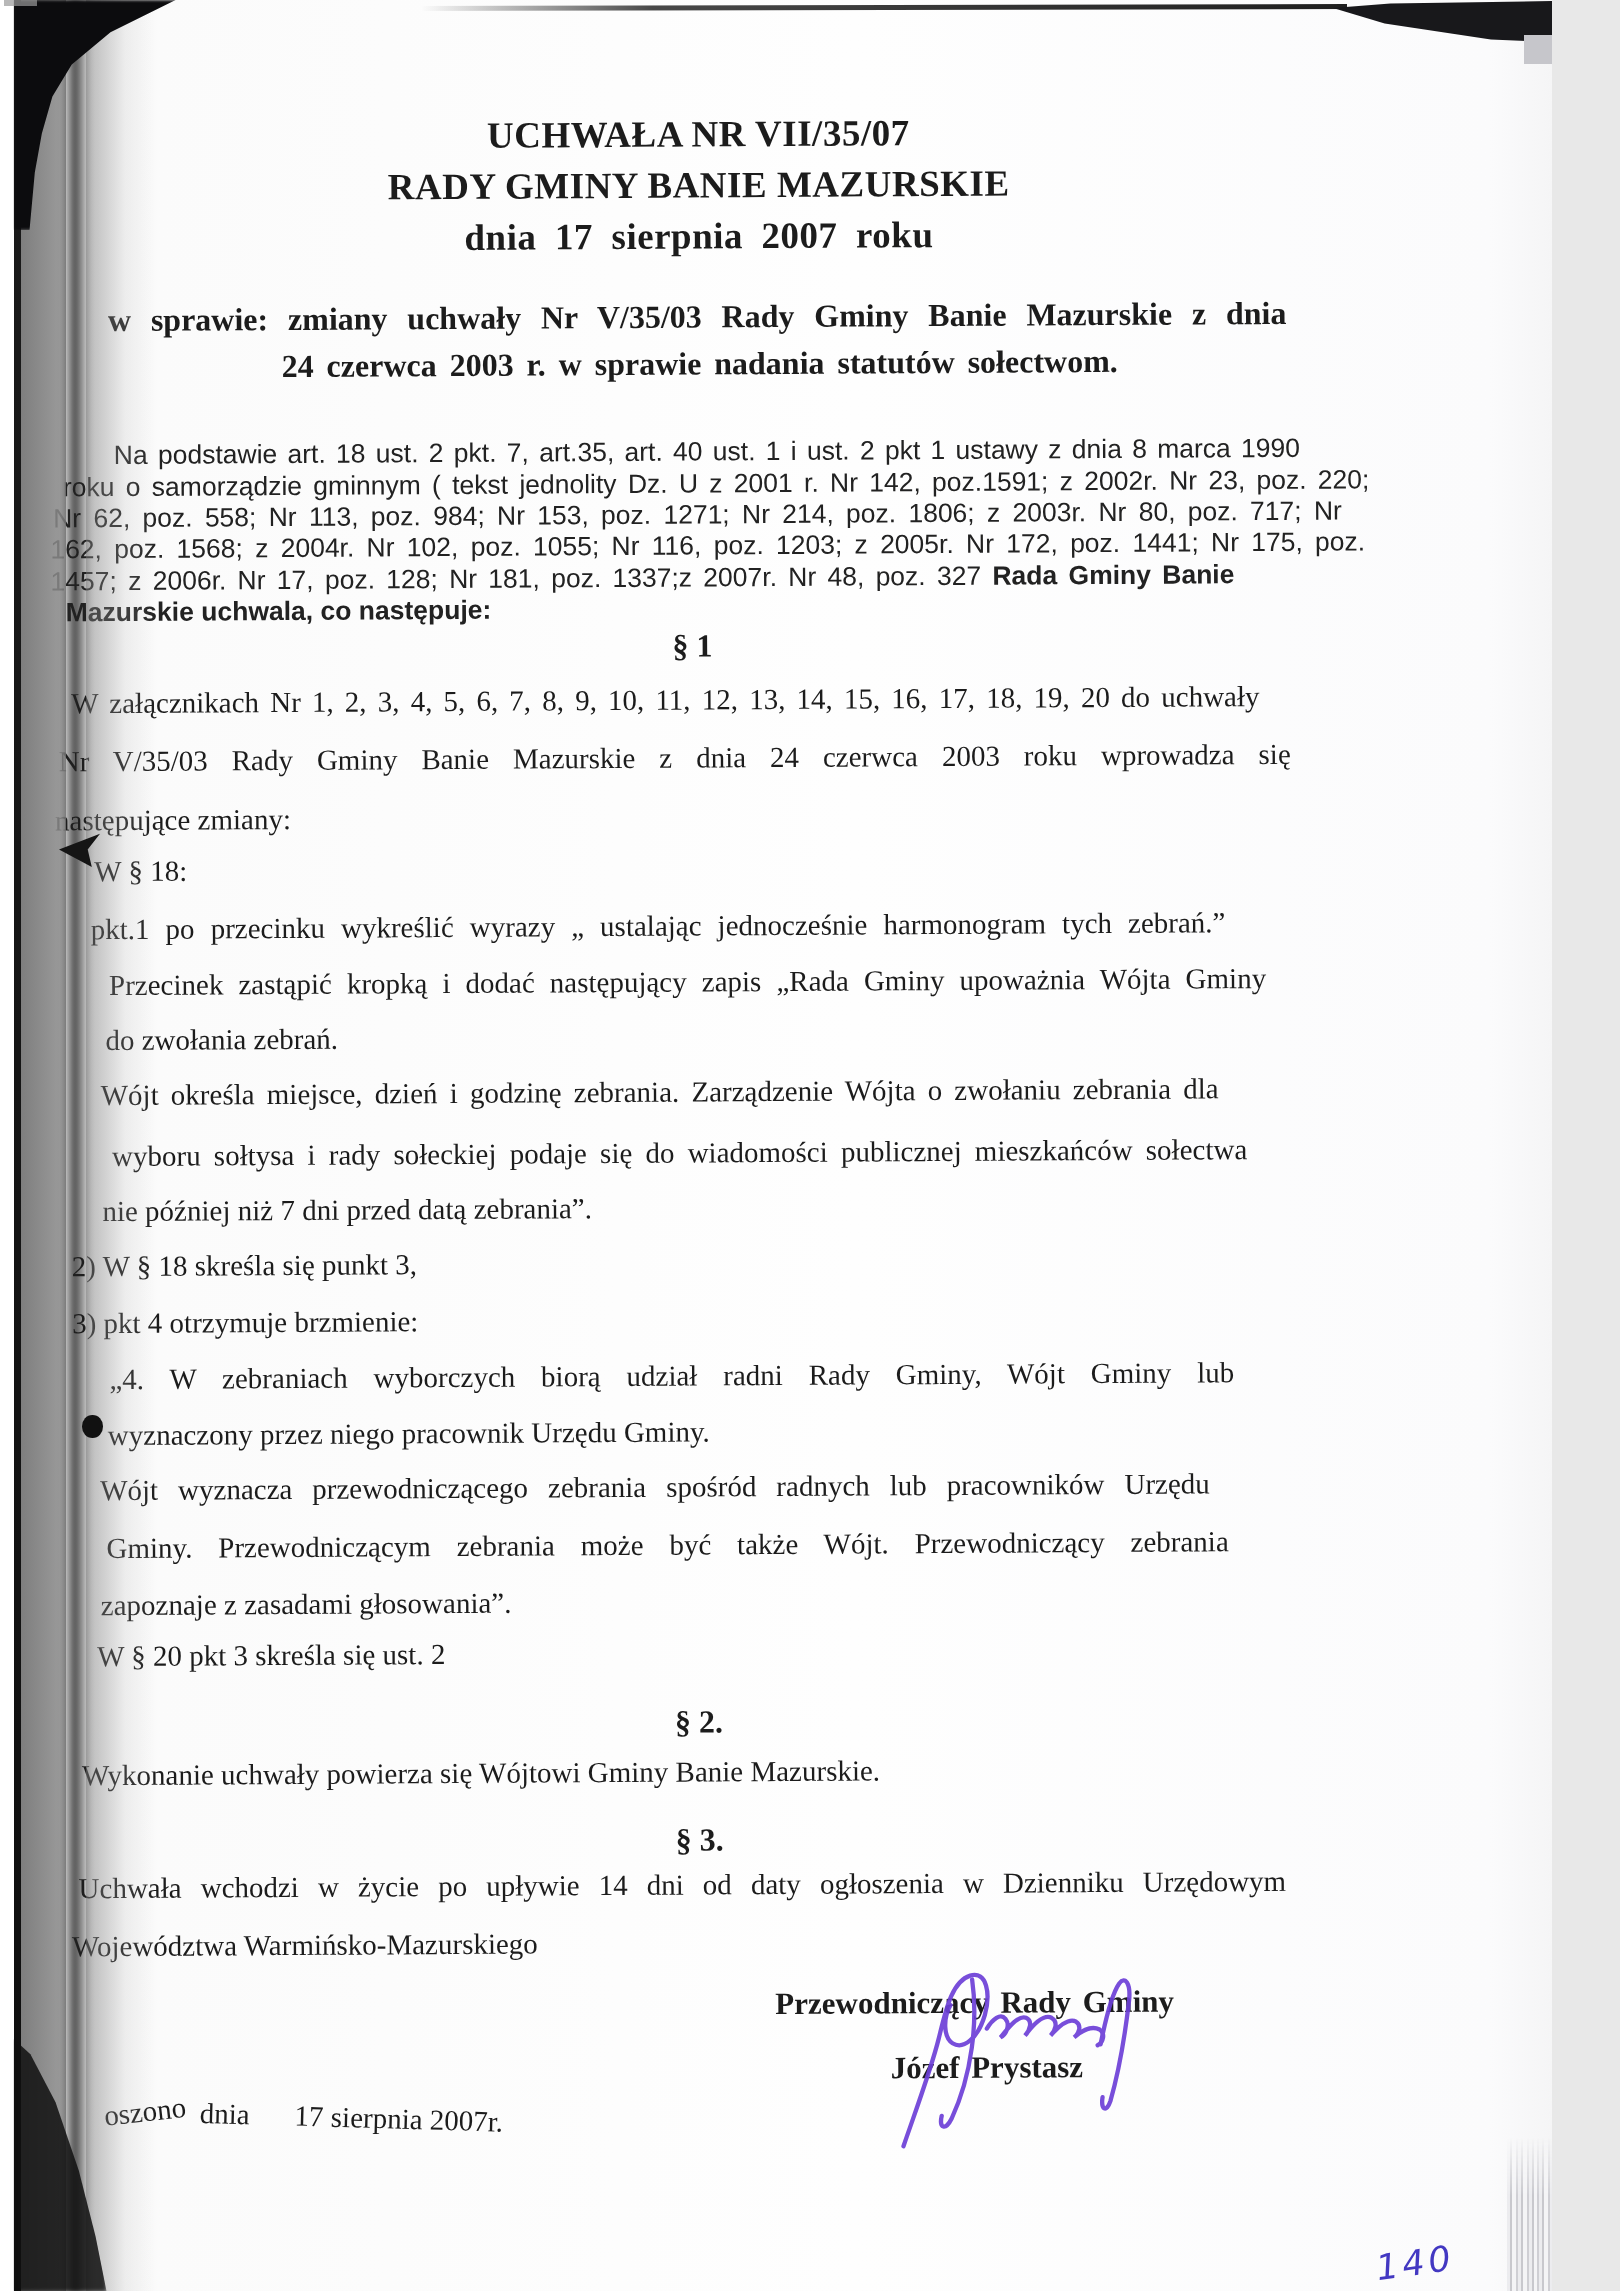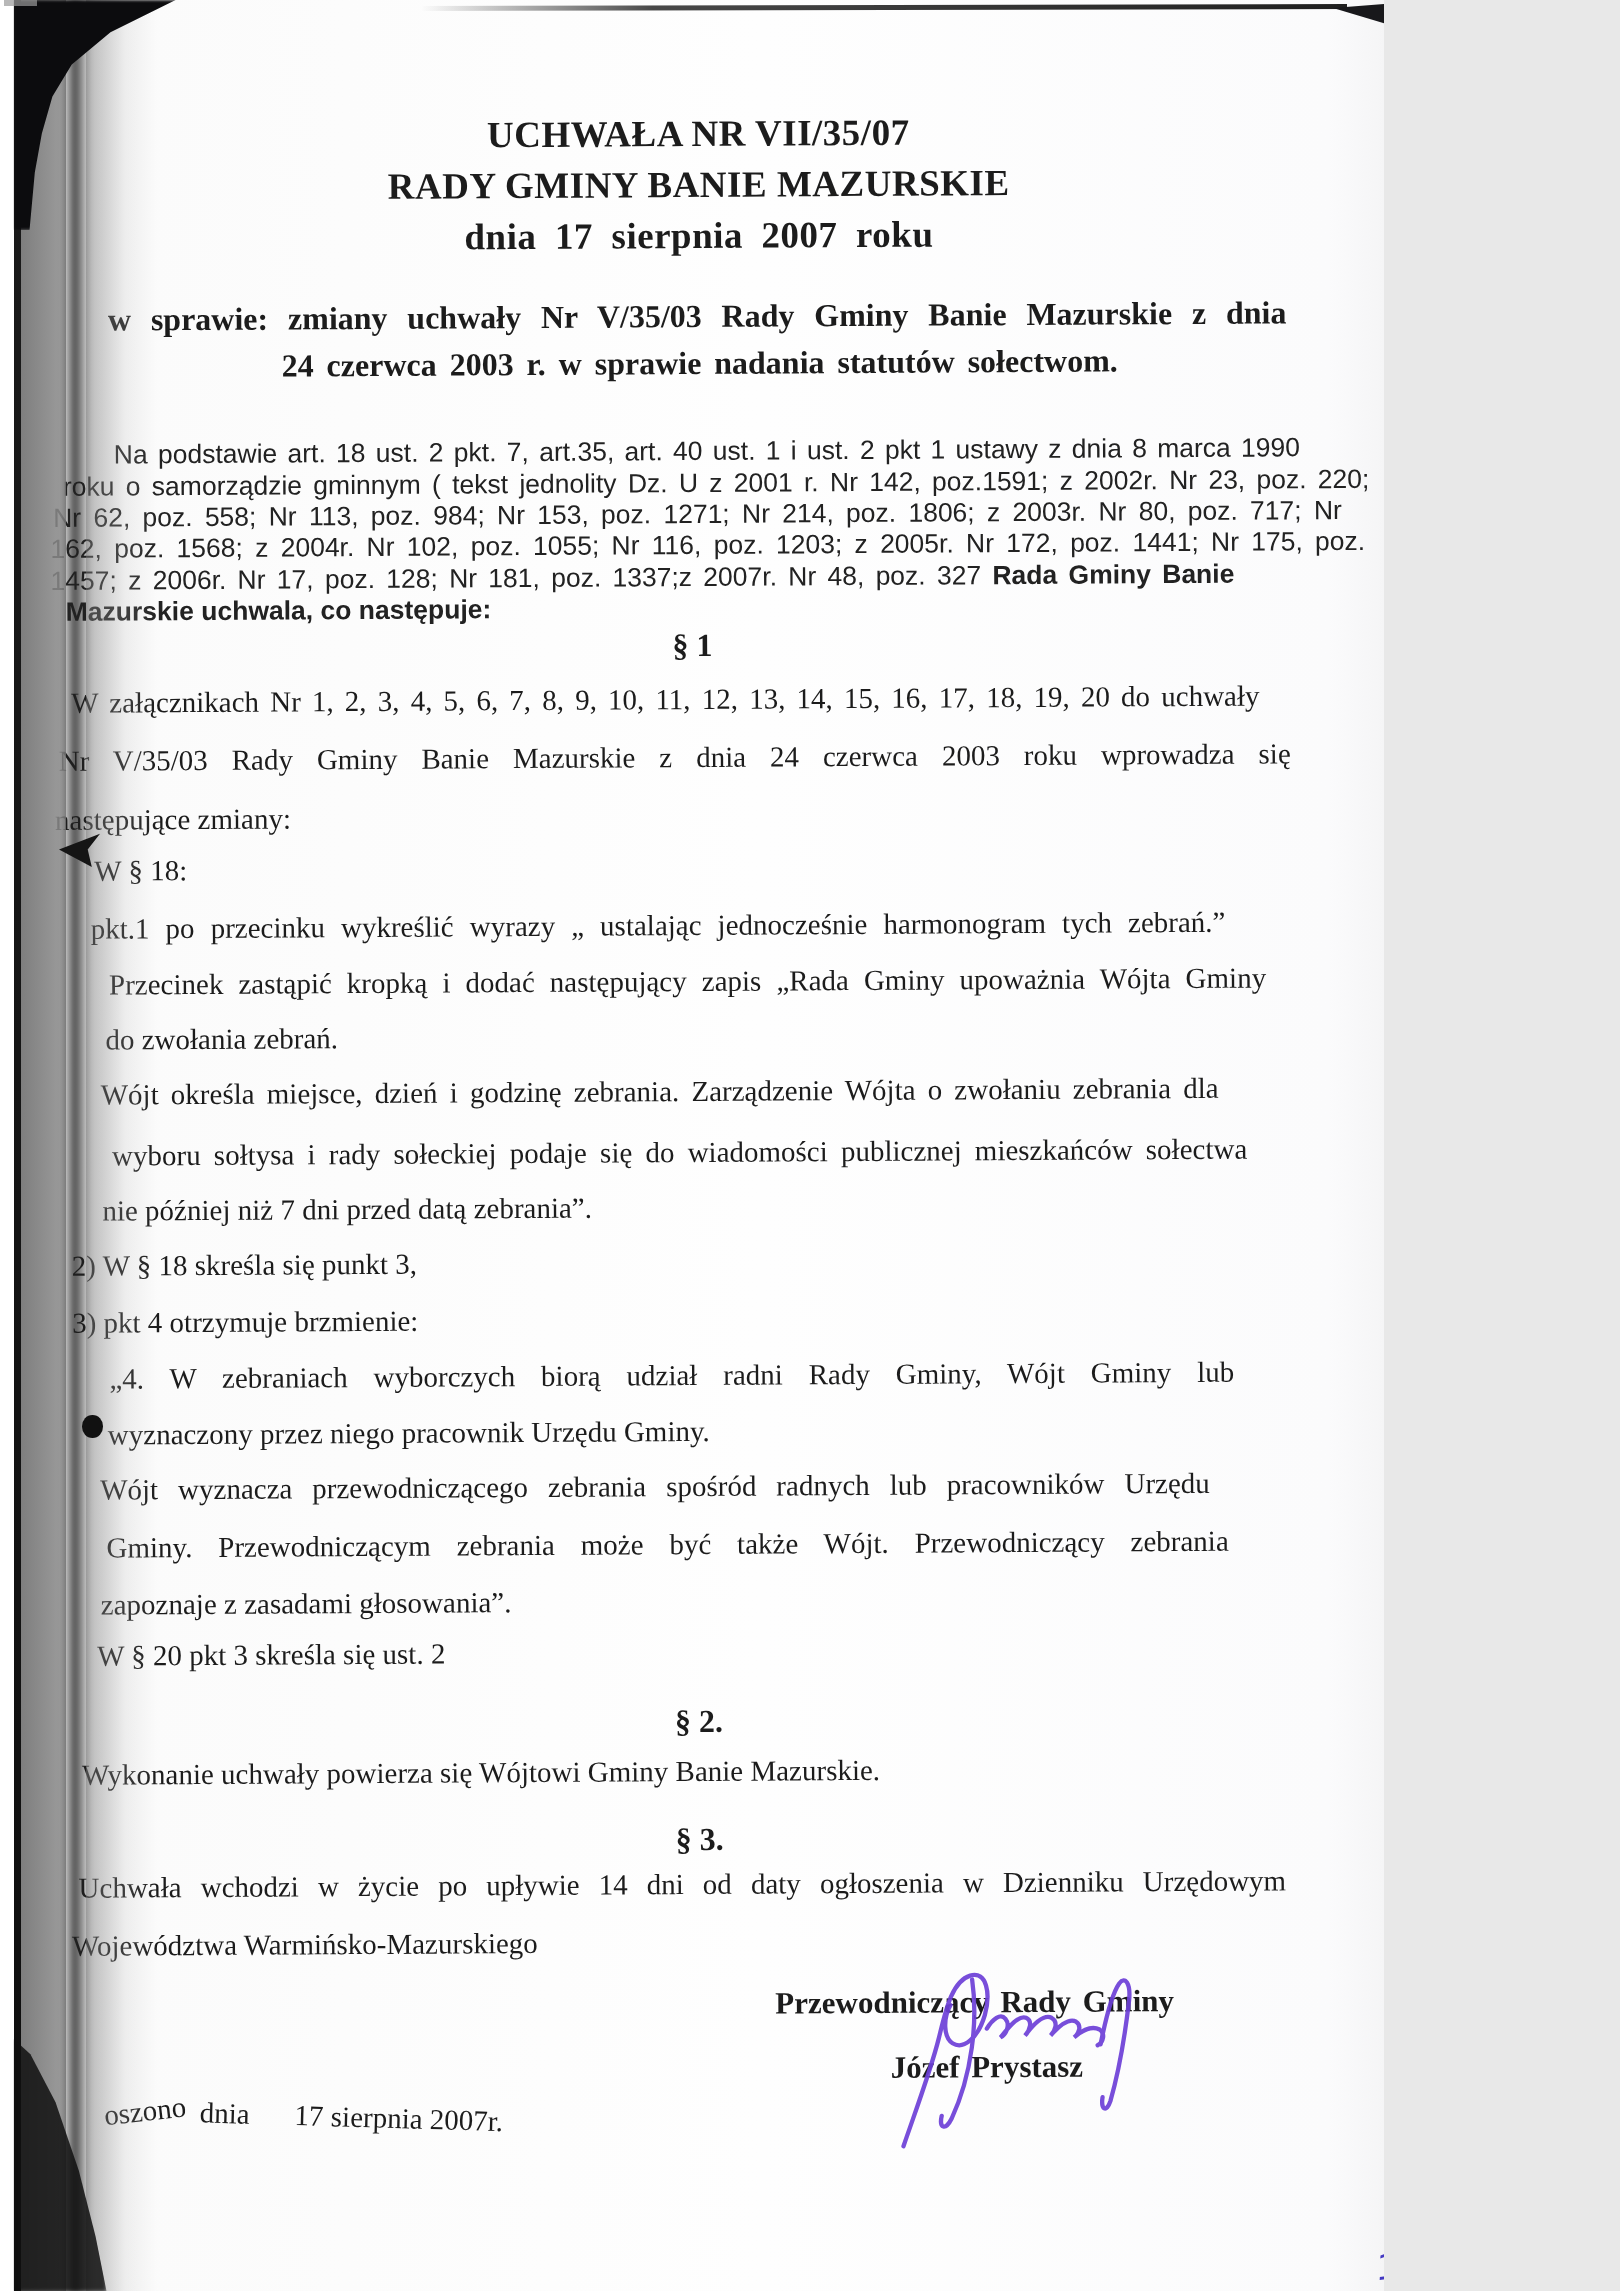--- a/index.html
+++ b/index.html
@@ -1,17 +1,17 @@
 <!DOCTYPE html>
 <html><head>
 <meta charset="utf-8">
 <style>
   html,body{margin:0;padding:0;background:#e8e8e8;}
   #page{
-    position:relative;width:1384px;height:2292px;overflow:hidden;
+    position:relative;width:1552px;height:2292px;overflow:hidden;
     background:linear-gradient(to right,#f2f2f2 0,#fbfbfb 10%,#fefefe 55%,#fbfbfc 96%,#f5f5f6 100%);
     font-family:"Liberation Serif",serif;color:#1c1c1c;
   }
   #text-layer{position:absolute;inset:0;transform:rotate(-0.35deg);transform-origin:50% 50%;z-index:2;}
   .abs{position:absolute;}
   .ser{font-family:"Liberation Serif",serif;}
   .b{font-weight:bold;}
   .nw{white-space:nowrap;}
   
   .title-block{left:88px;top:108px;width:1233px;text-align:center;font-weight:bold;font-size:37px;line-height:51px;letter-spacing:0.5px;}

